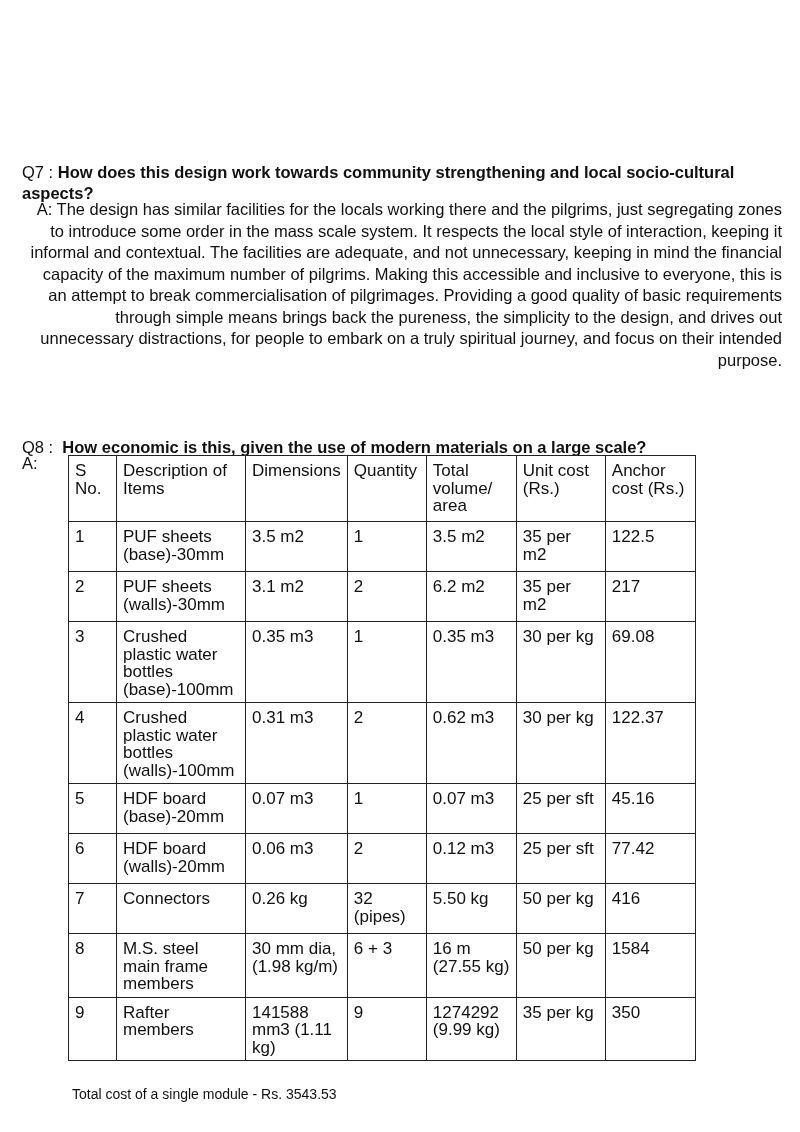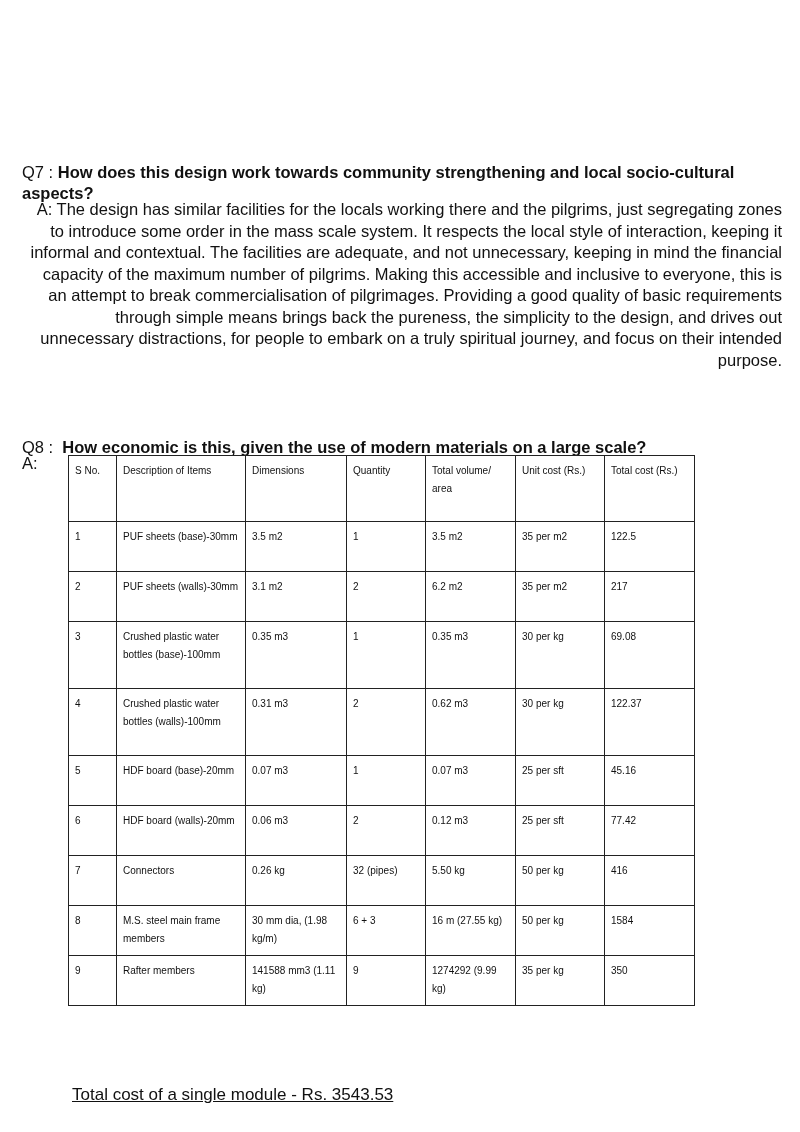--- a/index.html
+++ b/index.html
@@ -18,41 +18,41 @@
       font-size: 16.5px; line-height: 21.5px; text-align: right;
     }
     #q8 { top: 409px; }
     #a8-label {
       position: absolute; left: 22px; top: 453px;
       font-size: 16.5px; line-height: 21px;
     }
     table#cost-table {
       position: absolute; left: 68px; top: 455px;
       border-collapse: collapse;
-      font-size: 10px; line-height: 17.5px;
+      font-size: 17px; line-height: 17.5px;
     }
     #cost-table th, #cost-table td {
       border: 1.3px solid #222222;
       vertical-align: top; text-align: left;
       padding: 6px 6px 4px 6px;
       font-weight: normal;
     }
     #cost-table col.c0 { width: 48px; }
     #cost-table col.c1 { width: 129px; }
     #cost-table col.c2 { width: 101px; }
     #cost-table col.c3 { width: 79px; }
     #cost-table col.c4 { width: 90px; }
     #cost-table col.c5 { width: 89px; }
     #cost-table col.c6 { width: 90px; }
     #cost-table tr.h-head { height: 66px; }
     #cost-table tr.h2 { height: 50px; }
     #cost-table tr.h3 { height: 67px; }
     #total-line {
       position: absolute; left: 72px; top: 1086px;
-      font-size: 17px; line-height: 17px; text-decoration: underline;
+      font-size: 14px; line-height: 17px;
     }
   </style>
 </head>
 <body>
 
 <div class="q" id="q7">
   <span>Q7 : </span><b>How does this design work towards community strengthening and local socio-cultural aspects?</b>
 </div>
 
 <div id="a7">A: The design has similar facilities for the locals working there and the pilgrims, just segregating zones to introduce some order in the mass scale system. It respects the local style of interaction, keeping it informal and contextual. The facilities are adequate, and not unnecessary, keeping in mind the financial capacity of the maximum number of pilgrims. Making this accessible and inclusive to everyone, this is an attempt to break commercialisation of pilgrimages. Providing a good quality of basic requirements through simple means brings back the pureness, the simplicity to the design, and drives out unnecessary distractions, for people to embark on a truly spiritual journey, and focus on their intended purpose.</div>
@@ -74,21 +74,21 @@
       <col class="c6">
   </colgroup>
   <thead>
     <tr class="h-head">
       <th>S No.</th>
       <th>Description of Items</th>
       <th>Dimensions</th>
       <th>Quantity</th>
       <th>Total volume/ area</th>
       <th>Unit cost (Rs.)</th>
-      <th>Total cost (Rs.)</th>
+      <th>Anchor cost (Rs.)</th>
     </tr>
   </thead>
   <tbody id="table-body">
       <tr class="h2">
         <td>1</td>
         <td>PUF sheets (base)-30mm</td>
         <td>3.5 m2</td>
         <td>1</td>
         <td>3.5 m2</td>
         <td>35 per m2</td>

